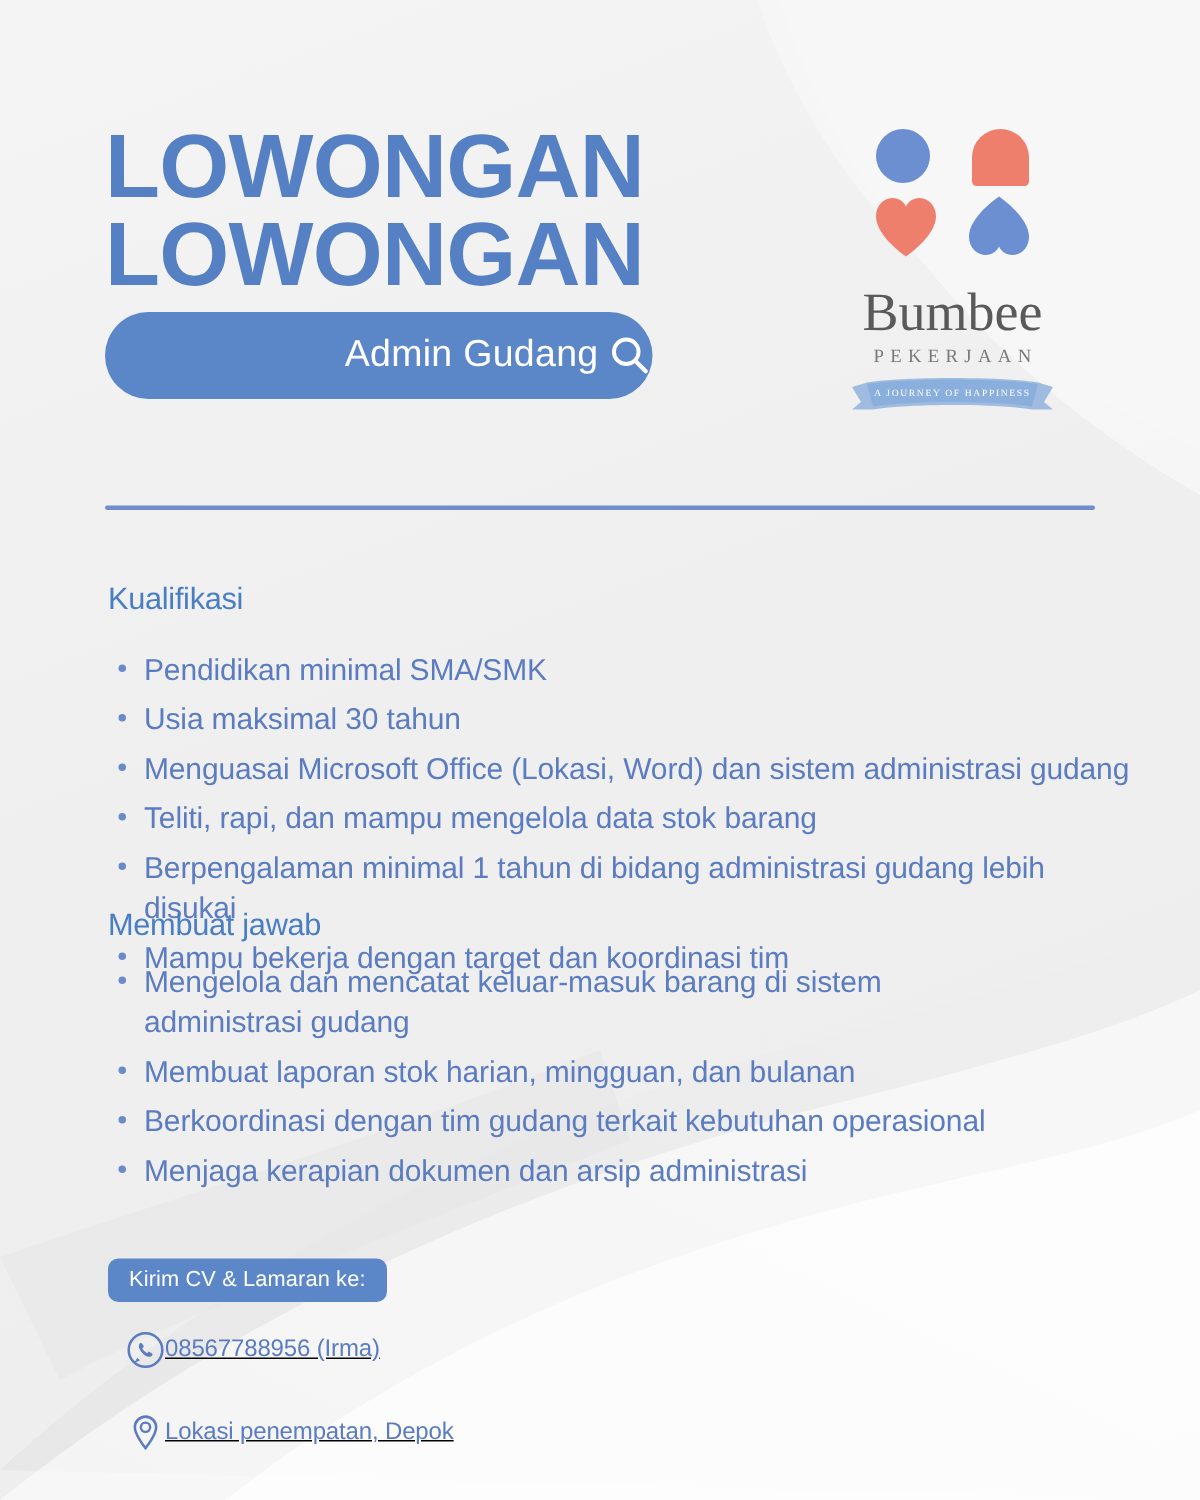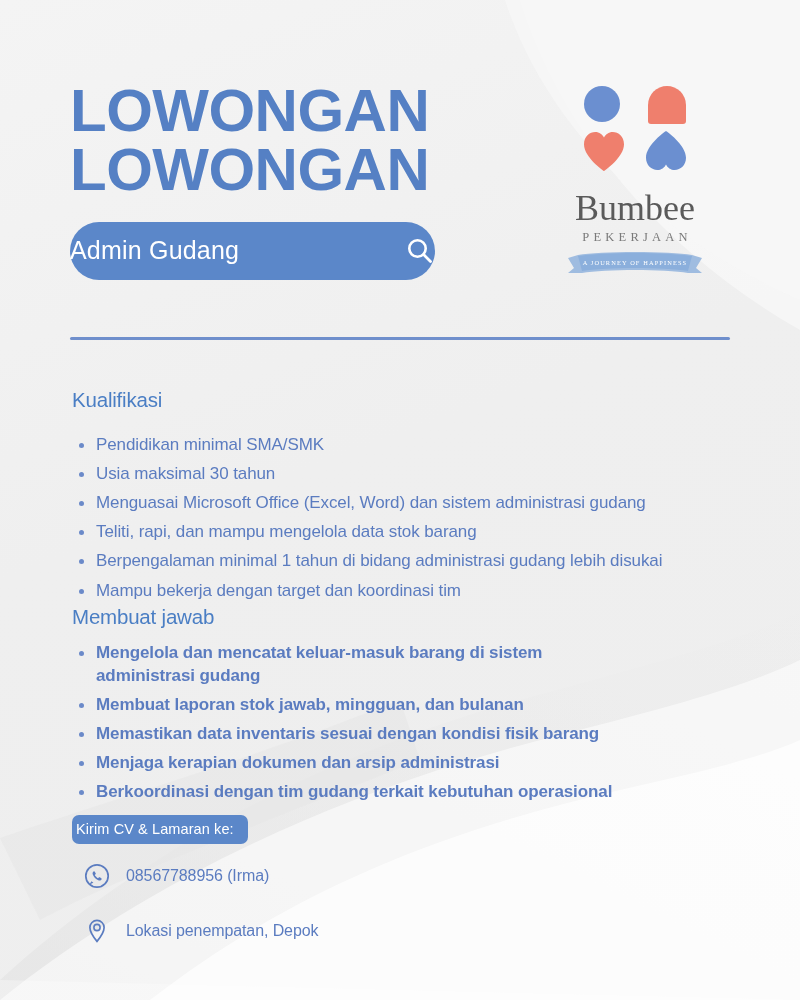--- a/index.html
+++ b/index.html
@@ -46,29 +46,29 @@
   .headline {
     font-size: 60px;
     font-weight: bold;
     line-height: 0.98;
     letter-spacing: -0.5px;
     color: #5580c4;
     white-space: nowrap;
   }
 
   .search-pill {
-    margin-top: 22px;
+    margin-top: 8px;
     width: 365px;
     height: 58px;
     border-radius: 29px;
     background: #5b87c9;
     display: flex;
     align-items: center;
-    justify-content: space-between;
-    gap: 17px;
+    justify-content: flex-end;
+    gap: 6px;
   }
 
   .pill-label {
     color: #ffffff;
     font-size: 25px;
     letter-spacing: 0.2px;
   }
 
   .search-icon { flex: 0 0 auto; display: block; }
 
@@ -160,26 +160,26 @@
   .section-title {
     font-size: 20.5px;
     font-weight: normal;
     color: #4a7ec4;
     letter-spacing: -0.2px;
   }
 
   .bullet-list { list-style: none; }
 
   #section-kualifikasi .bullet-list { margin-top: 22px; }
-  #section-tanggungjawab .bullet-list { margin-top: 13px; font-weight: bold; }
+  #section-tanggungjawab .bullet-list { margin-top: 13px; }
 
   .bullet-item {
     position: relative;
     padding-left: 24px;
-    font-size: 17px;
+    font-size: 20px;
     line-height: 1.33;
     color: #5b7cc0;
     margin-bottom: 6.5px;
     letter-spacing: -0.1px;
   }
   .bullet-item::before {
     content: "";
     position: absolute;
     left: 7px;
     top: 9px;
@@ -190,30 +190,32 @@
   }
 
   
   .footer { position: absolute; left: 72px; top: 815px; }
 
   .cv-badge {
     display: inline-block;
     background: #5b87c9;
     color: #ffffff;
     font-size: 14.5px;
-    padding: 6px 14px 7px 4px;
+    padding: 6px 14px 7px 14px;
     border-radius: 7px;
     letter-spacing: 0.1px;
+    margin-top: 24px;
   }
 
   .contact-row {
     display: flex;
     align-items: center;
-    gap: 16px;
+    gap: 0;
     margin-top: 19px;
+    text-decoration: underline;
   }
   .contact-row + .contact-row { margin-top: 29px; }
 
   .contact-icon {
     flex: 0 0 auto;
     width: 26px;
     height: 26px;
     display: flex;
     align-items: center;
     justify-content: center;
@@ -293,35 +295,34 @@
     </div>
   </div>
 
   <div class="divider"></div>
 
   <div class="section" id="section-kualifikasi">
     <div class="section-title">Kualifikasi</div>
     <ul class="bullet-list">
       <li class="bullet-item">Pendidikan minimal SMA/SMK</li>
       <li class="bullet-item">Usia maksimal 30 tahun</li>
-      <li class="bullet-item">Menguasai Microsoft Office (Excel, Word) dan sistem administrasi gudang</li>
+      <li class="bullet-item">Menguasai Microsoft Office (Lokasi, Word) dan sistem administrasi gudang</li>
       <li class="bullet-item">Teliti, rapi, dan mampu mengelola data stok barang</li>
       <li class="bullet-item">Berpengalaman minimal 1 tahun di bidang administrasi gudang lebih disukai</li>
       <li class="bullet-item">Mampu bekerja dengan target dan koordinasi tim</li>
     </ul>
   </div>
 
   <div class="section" id="section-tanggungjawab">
     <div class="section-title">Membuat jawab</div>
     <ul class="bullet-list">
       <li class="bullet-item" style="max-width:520px">Mengelola dan mencatat keluar-masuk barang di sistem administrasi gudang</li>
-      <li class="bullet-item">Membuat laporan stok jawab, mingguan, dan bulanan</li>
-      <li class="bullet-item">Memastikan data inventaris sesuai dengan kondisi fisik barang</li>
+      <li class="bullet-item">Membuat laporan stok harian, mingguan, dan bulanan</li>
+      <li class="bullet-item">Berkoordinasi dengan tim gudang terkait kebutuhan operasional</li>
       <li class="bullet-item">Menjaga kerapian dokumen dan arsip administrasi</li>
-      <li class="bullet-item">Berkoordinasi dengan tim gudang terkait kebutuhan operasional</li>
     </ul>
   </div>
 
   <div class="footer">
     <div class="cv-badge">Kirim CV &amp; Lamaran ke:</div>
 
     <div class="contact-row">
       <span class="contact-icon">
         <svg width="26" height="26" viewBox="0 0 26 26">
           <circle cx="13" cy="13" r="11.2" fill="none" stroke="#5b7cc0" stroke-width="1.7"></circle>

